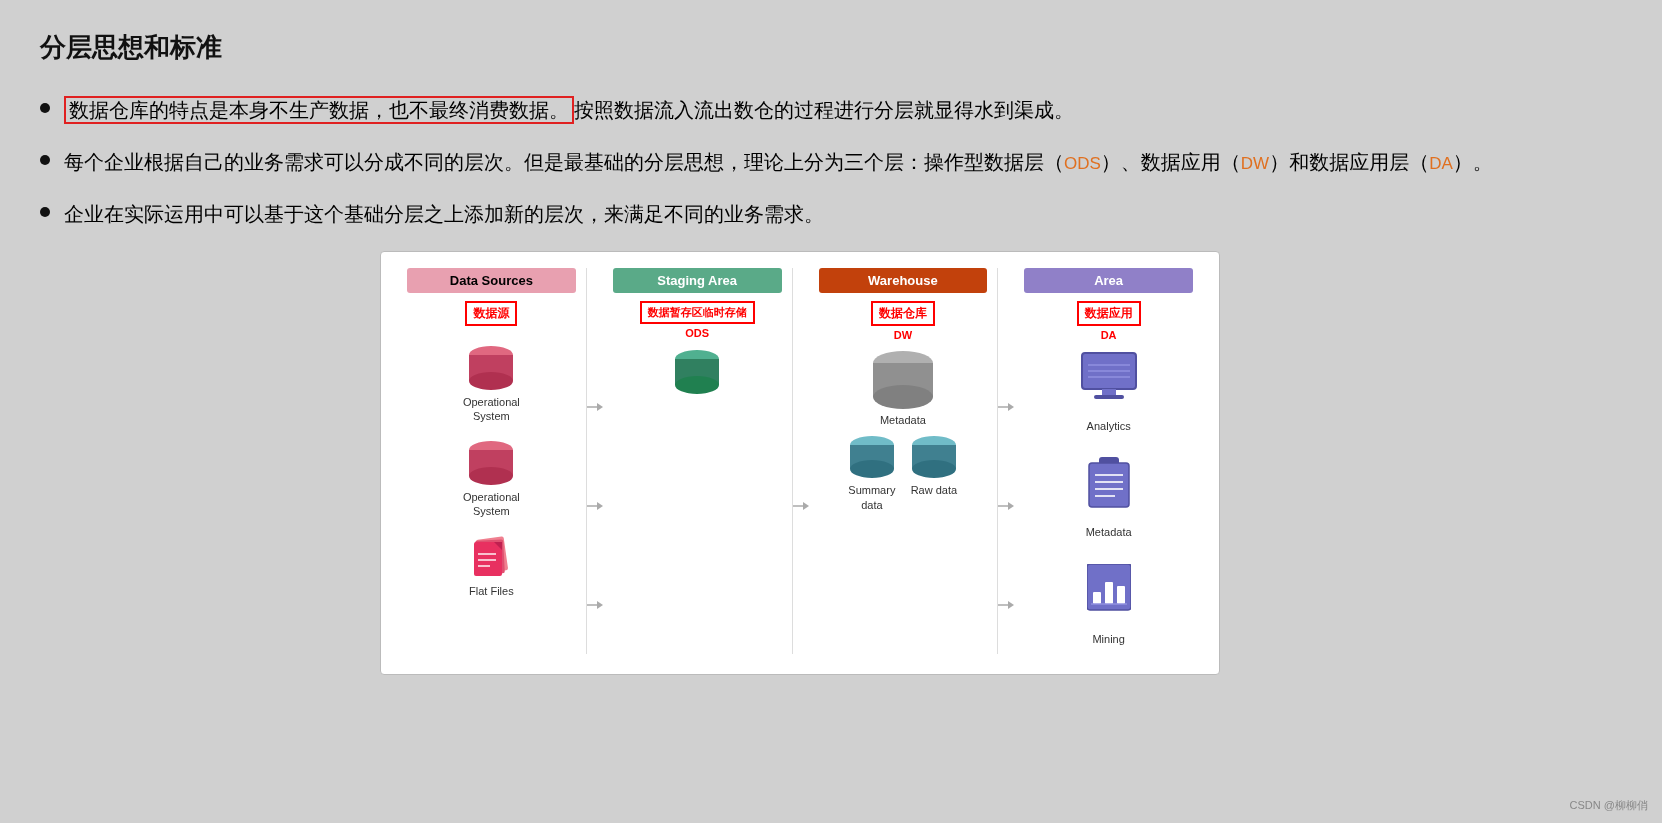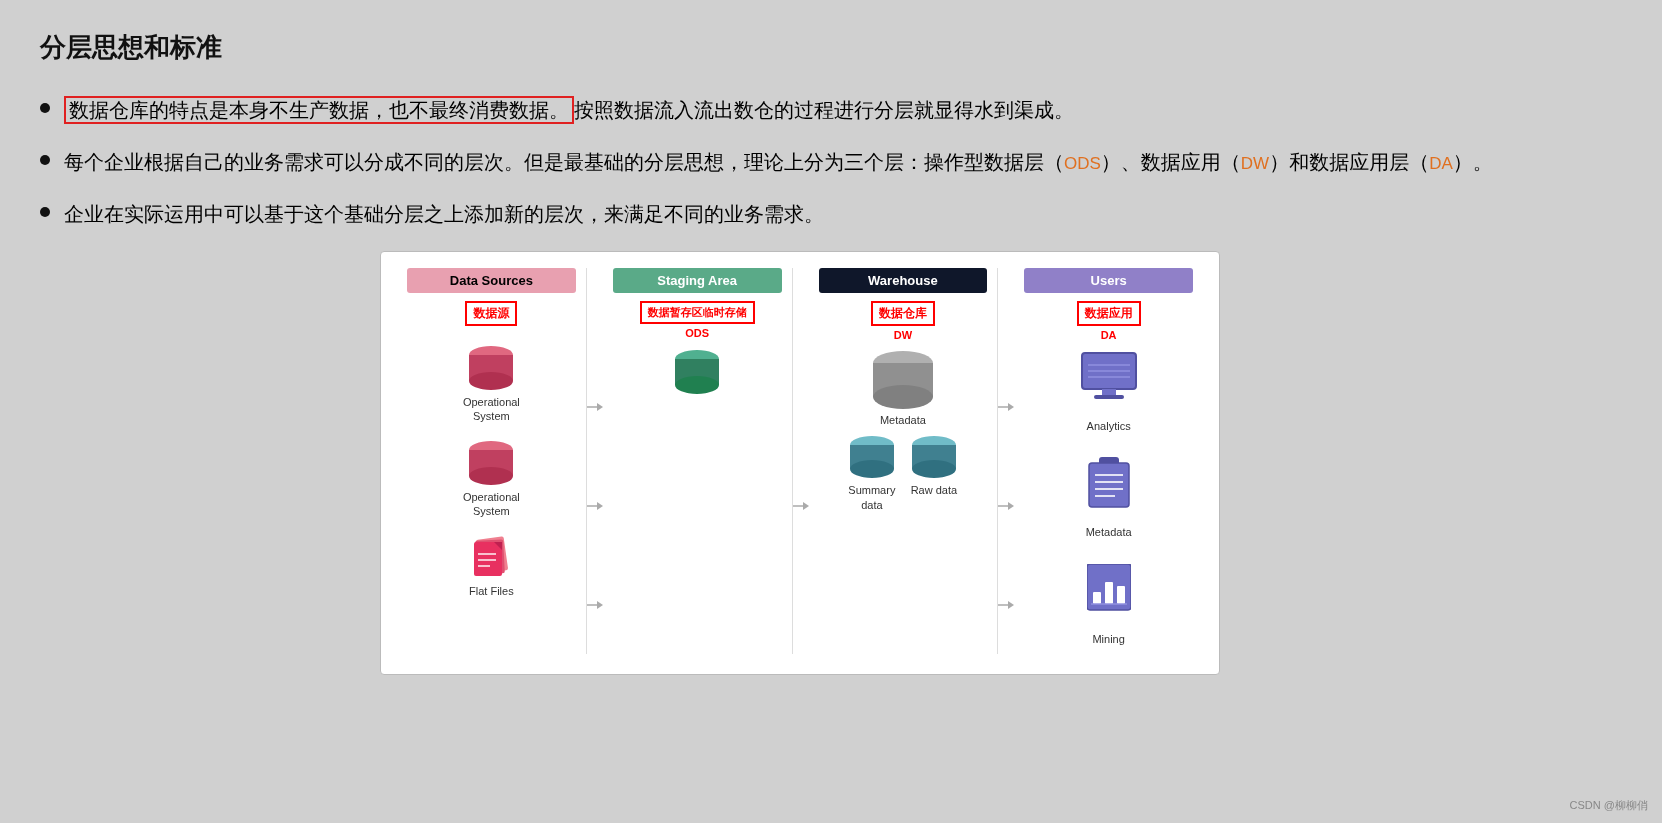--- a/index.html
+++ b/index.html
@@ -108,21 +108,21 @@
       font-weight: bold;
       text-align: center;
       padding: 5px 14px;
       border-radius: 3px;
       margin-bottom: 8px;
       width: 100%;
     }
 
     .section-header.pink { background: #e8a0b0; }
     .section-header.teal { background: #5aaa88; color: #fff; }
-    .section-header.cyan { background: #0f172a; color: #fff; }
+    .section-header.cyan { background: #c2410c; color: #fff; }
     .section-header.purple { background: #9080c8; color: #fff; }
 
     .red-border-label {
       border: 2px solid red;
       padding: 2px 6px;
       color: red;
       font-size: 12px;
       font-weight: bold;
       text-align: center;
       margin-bottom: 3px;
@@ -324,21 +324,21 @@
             <line x1="0" y1="8" x2="12" y2="8" stroke="#aaa" stroke-width="1.5"></line>
             <polygon points="10,4 16,8 10,12" fill="#aaa"></polygon>
           </svg>
         <svg width="16" height="16" viewBox="0 0 16 16">
             <line x1="0" y1="8" x2="12" y2="8" stroke="#aaa" stroke-width="1.5"></line>
             <polygon points="10,4 16,8 10,12" fill="#aaa"></polygon>
           </svg>
       </div>
 
       <div class="diag-section" style="border-right:none;">
-        <div class="section-header purple">Users</div>
+        <div class="section-header purple">Area</div>
         <span class="red-border-label">数据应用</span>
         <span class="section-sublabel">DA</span>
         <div class="items-col">
 
           <div class="user-item">
             <svg width="62" height="52" viewBox="0 0 62 52">
 
               <rect x="4" y="2" width="54" height="36" rx="3" fill="#7070c8" stroke="#5050a0" stroke-width="2"></rect>
 
               <line x1="10" y1="14" x2="52" y2="14" stroke="#9090e0" stroke-width="1.5"></line>

